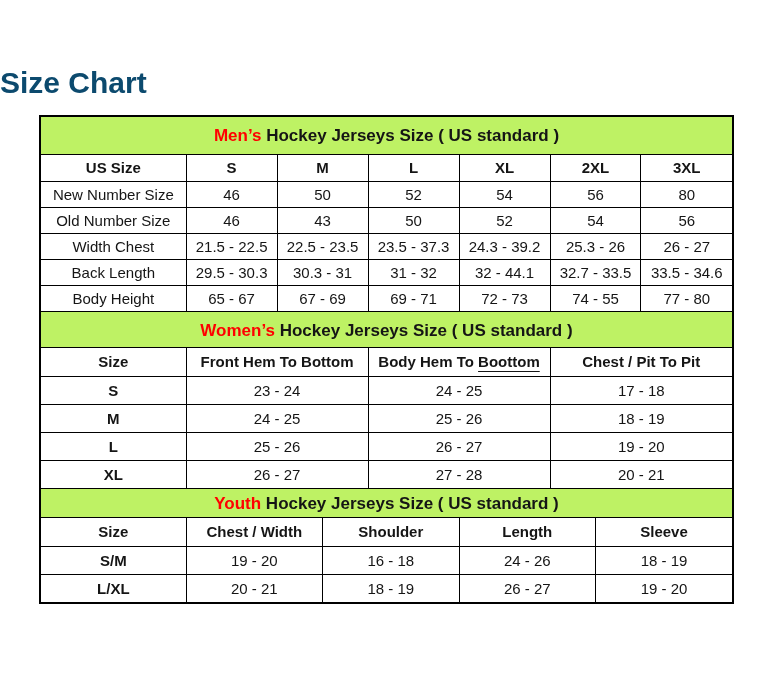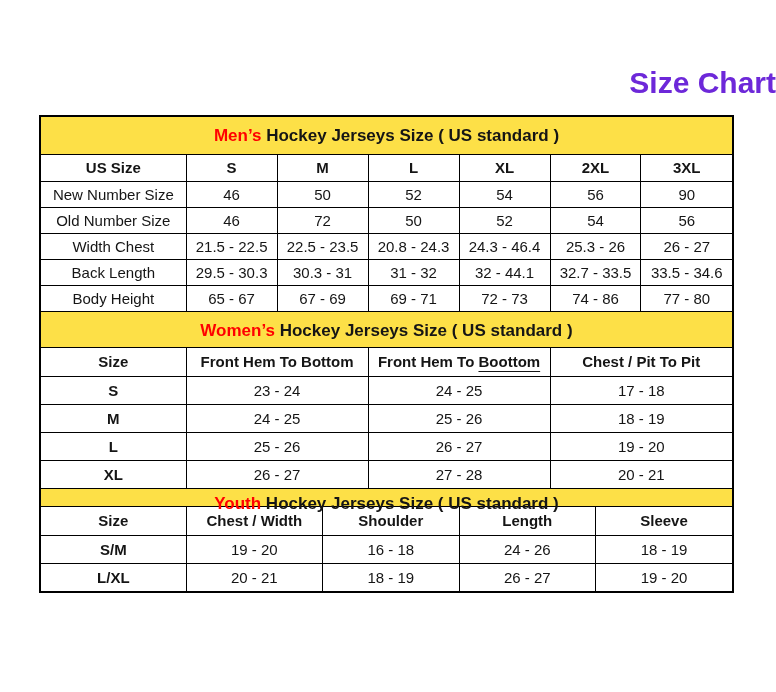--- a/index.html
+++ b/index.html
@@ -6,43 +6,43 @@
   html, body {
     margin: 0; padding: 0;
     width: 776px; height: 692px;
     background: #ffffff;
     font-family: "Liberation Sans", sans-serif;
     color: #151515;
   }
   .page { width: 776px; height: 692px; overflow: hidden; }
   .title {
     margin: 0; padding-top: 66px;
-    text-align: right;
+    text-align: left;
     font-size: 30px; font-weight: bold;
-    color: #6d28d9;
+    color: #0c4a6e;
     letter-spacing: 0px;
   }
   .chart {
     width: 695px;
     margin: 15px 0 0 39px;
     border: 2px solid #000;
     background: #fff;
   }
   .band {
-    background: #fde047;
+    background: #bef264;
     text-align: center;
     font-weight: bold;
     font-size: 17px;
     height: 38px;
     line-height: 38px;
     border-bottom: 1px solid #000;
     white-space: pre;
   }
   .band.mid { border-top: 1px solid #000; height: 37px; line-height: 37px; text-align: center; }
-  .band.youth-band { border-top: 1px solid #000; height: 19px; line-height: 30px; }
+  .band.youth-band { border-top: 1px solid #000; height: 30px; line-height: 30px; }
   .band .hl { color: #ff0000; }
   table {
     width: 100%;
     border-collapse: collapse;
     border: hidden;
     table-layout: fixed;
   }
   td {
     border: 1px solid #000;
     text-align: center;
@@ -101,75 +101,75 @@
         <td>2XL</td>
         <td>3XL</td>
       </tr>
       <tr>
         <td>New Number Size</td>
         <td>46</td>
         <td>50</td>
         <td>52</td>
         <td>54</td>
         <td>56</td>
-        <td>90</td>
+        <td>80</td>
       </tr>
       <tr>
         <td>Old Number Size</td>
         <td>46</td>
-        <td>72</td>
+        <td>43</td>
         <td>50</td>
         <td>52</td>
         <td>54</td>
         <td>56</td>
       </tr>
       <tr>
         <td>Width Chest</td>
         <td>21.5 - 22.5</td>
         <td>22.5 - 23.5</td>
-        <td>20.8 - 24.3</td>
-        <td>24.3 - 46.4</td>
+        <td>23.5 - 37.3</td>
+        <td>24.3 - 39.2</td>
         <td>25.3 - 26</td>
         <td>26 - 27</td>
       </tr>
       <tr>
         <td>Back Length</td>
         <td>29.5 - 30.3</td>
         <td>30.3 - 31</td>
         <td>31 - 32</td>
         <td>32 - 44.1</td>
         <td>32.7 - 33.5</td>
         <td>33.5 - 34.6</td>
       </tr>
       <tr>
         <td>Body Height</td>
         <td>65 - 67</td>
         <td>67 - 69</td>
         <td>69 - 71</td>
         <td>72 - 73</td>
-        <td>74 - 86</td>
+        <td>74 - 55</td>
         <td>77 - 80</td>
       </tr>
       </tbody>
     </table>
 
     <div class="band mid"><span class="hl">Women’s</span><span> Hockey Jerseys Size ( US standard )</span></div>
 
     <table class="womens">
       <colgroup>
         <col class="c-label">
           <col class="c-d">
           <col class="c-d">
           <col class="c-d">
       </colgroup>
       <tbody>
       <tr class="hdr">
         <td>Size</td>
         <td>Front Hem To Bottom</td>
-        <td><span>Front Hem To </span><span class="wavy">Boottom</span></td>
+        <td><span>Body Hem To </span><span class="wavy">Boottom</span></td>
         <td>Chest / Pit To Pit</td>
       </tr>
       <tr>
         <td class="szlbl">S</td>
         <td>23 - 24</td>
         <td>24 - 25</td>
         <td>17 - 18</td>
       </tr>
       <tr>
         <td class="szlbl">M</td>

